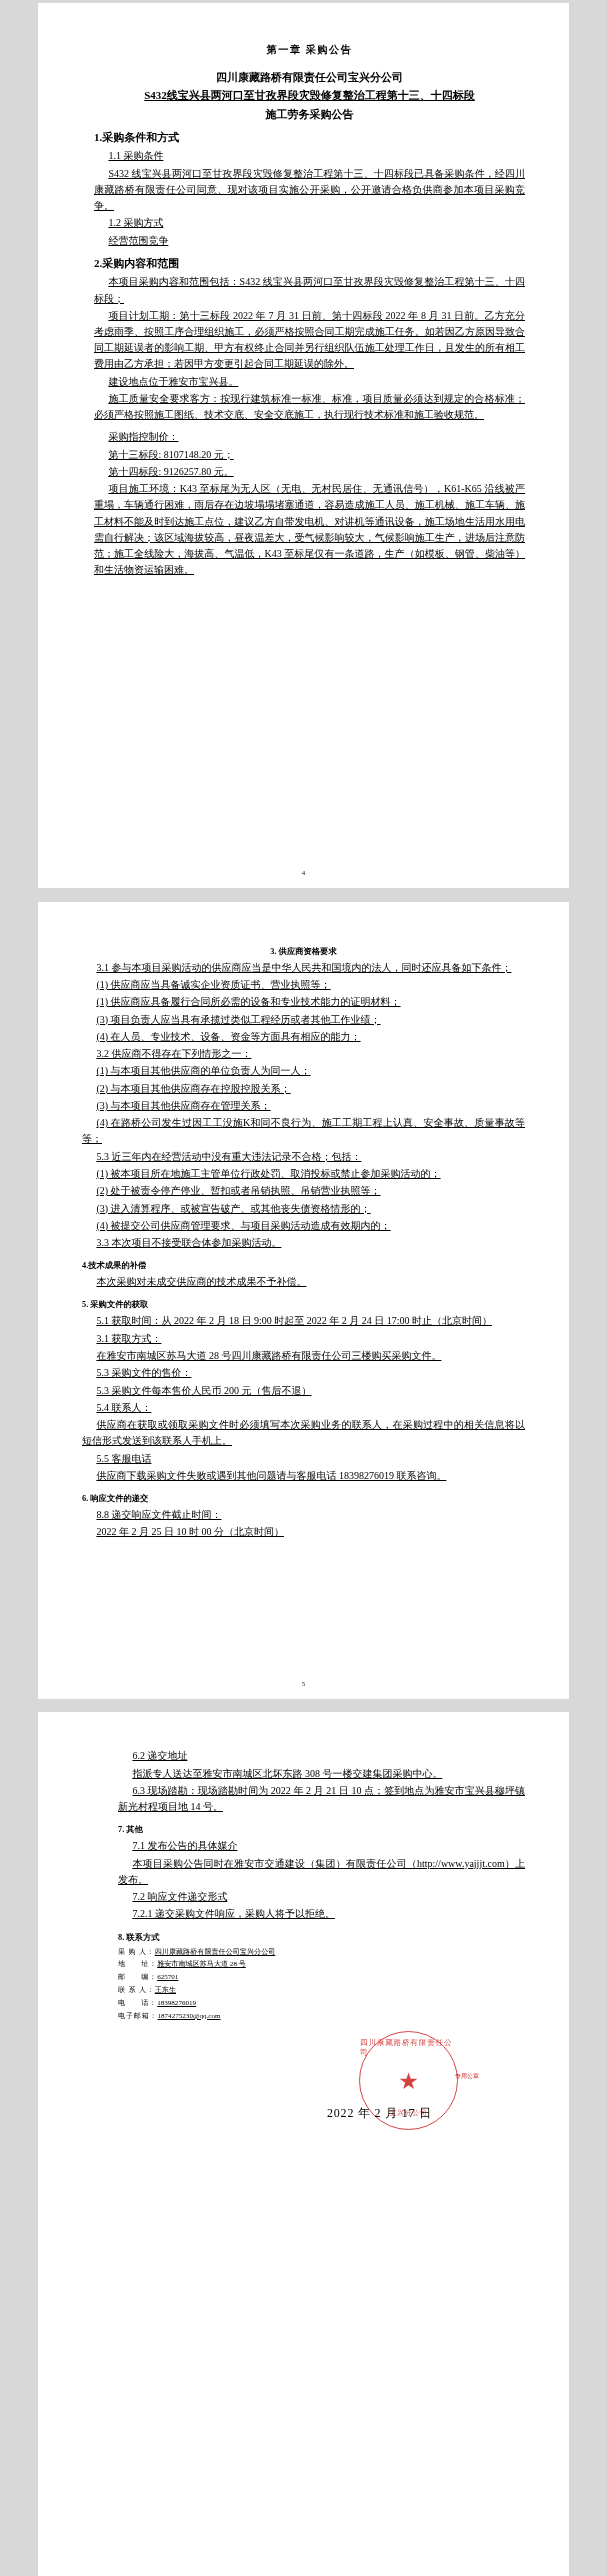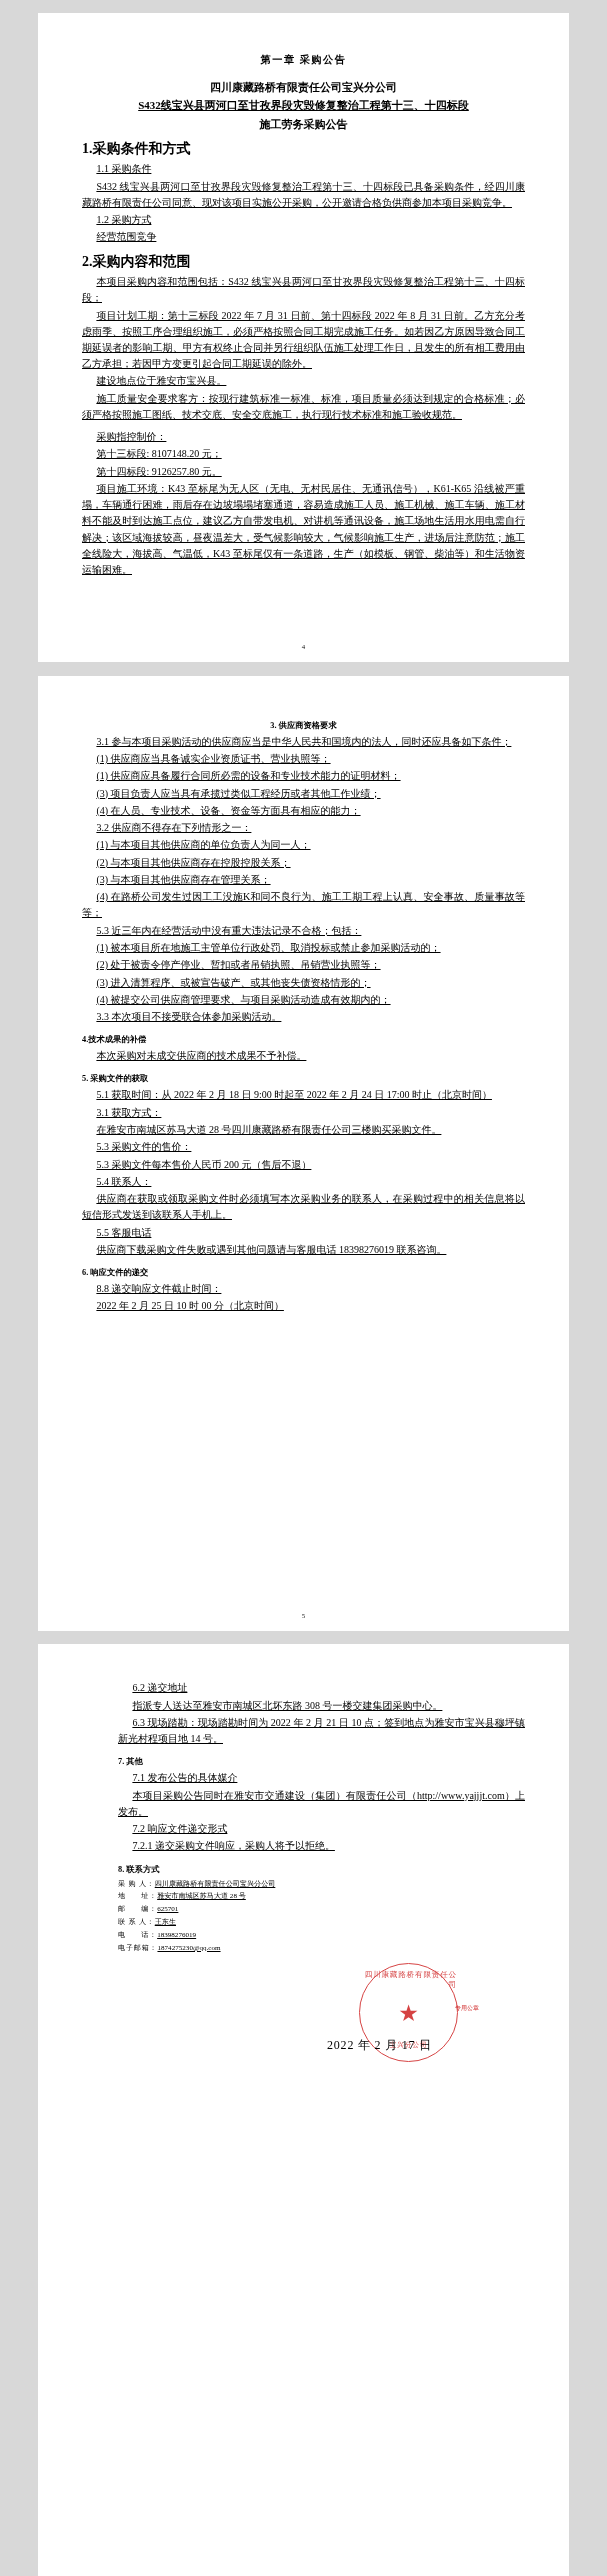--- a/index.html
+++ b/index.html
@@ -16,41 +16,41 @@
     margin: 0 auto 13.7px auto;
     background: #ffffff;
     box-sizing: border-box;
     position: relative;
   }
   .page-inner {
     padding: 35px 44px 23px 44px;
     box-sizing: border-box;
   }
   
-  #page-1 { height: 649px; margin-top: 13px; }
-  #page-2 { height: 955px; }
+  #page-1 { height: 885px; margin-top: 3px; padding-left: 12px; }
+  #page-2 { height: 797px; }
   #page-3 { height: 1050px; padding-left: 36px; }
 
   .chapter-title {
     text-align: center;
     font-weight: bold;
     font-size: 10.2px;
     letter-spacing: 1.5px;
     margin: 4.6px 0 12px 0;
   }
   .doc-title {
     text-align: center;
     font-weight: bold;
     font-size: 11px;
     line-height: 1.55;
     margin: 1.5px 0 1.5px 0;
   }
   .sec-h {
     font-weight: bold;
-    font-size: 14px;
+    font-size: 11px;
     margin: 7.6px 0 3px 0;
   }
   .sec-h2 {
     font-weight: bold;
     font-size: 8.3px;
     margin: 9px 0 3px 0;
   }
   p.t {
     font-size: 10px;
     line-height: 1.62;
@@ -102,21 +102,21 @@
     top: 50%;
     transform: translate(-50%,-50%);
     font-size: 23px;
     line-height: 1;
     color: #d02a2a;
   }
   .stamp .arc {
     position: absolute;
     left: 0; right: 0;
     top: 6px;
-    text-align: right;
+    text-align: left;
     font-size: 7.6px;
     letter-spacing: 0.8px;
   }
   .stamp .bottom {
     position: absolute;
     left: 0; right: 0;
     bottom: 10.6px;
     text-align: center;
     font-size: 6.8px;
     letter-spacing: 0.8px;

